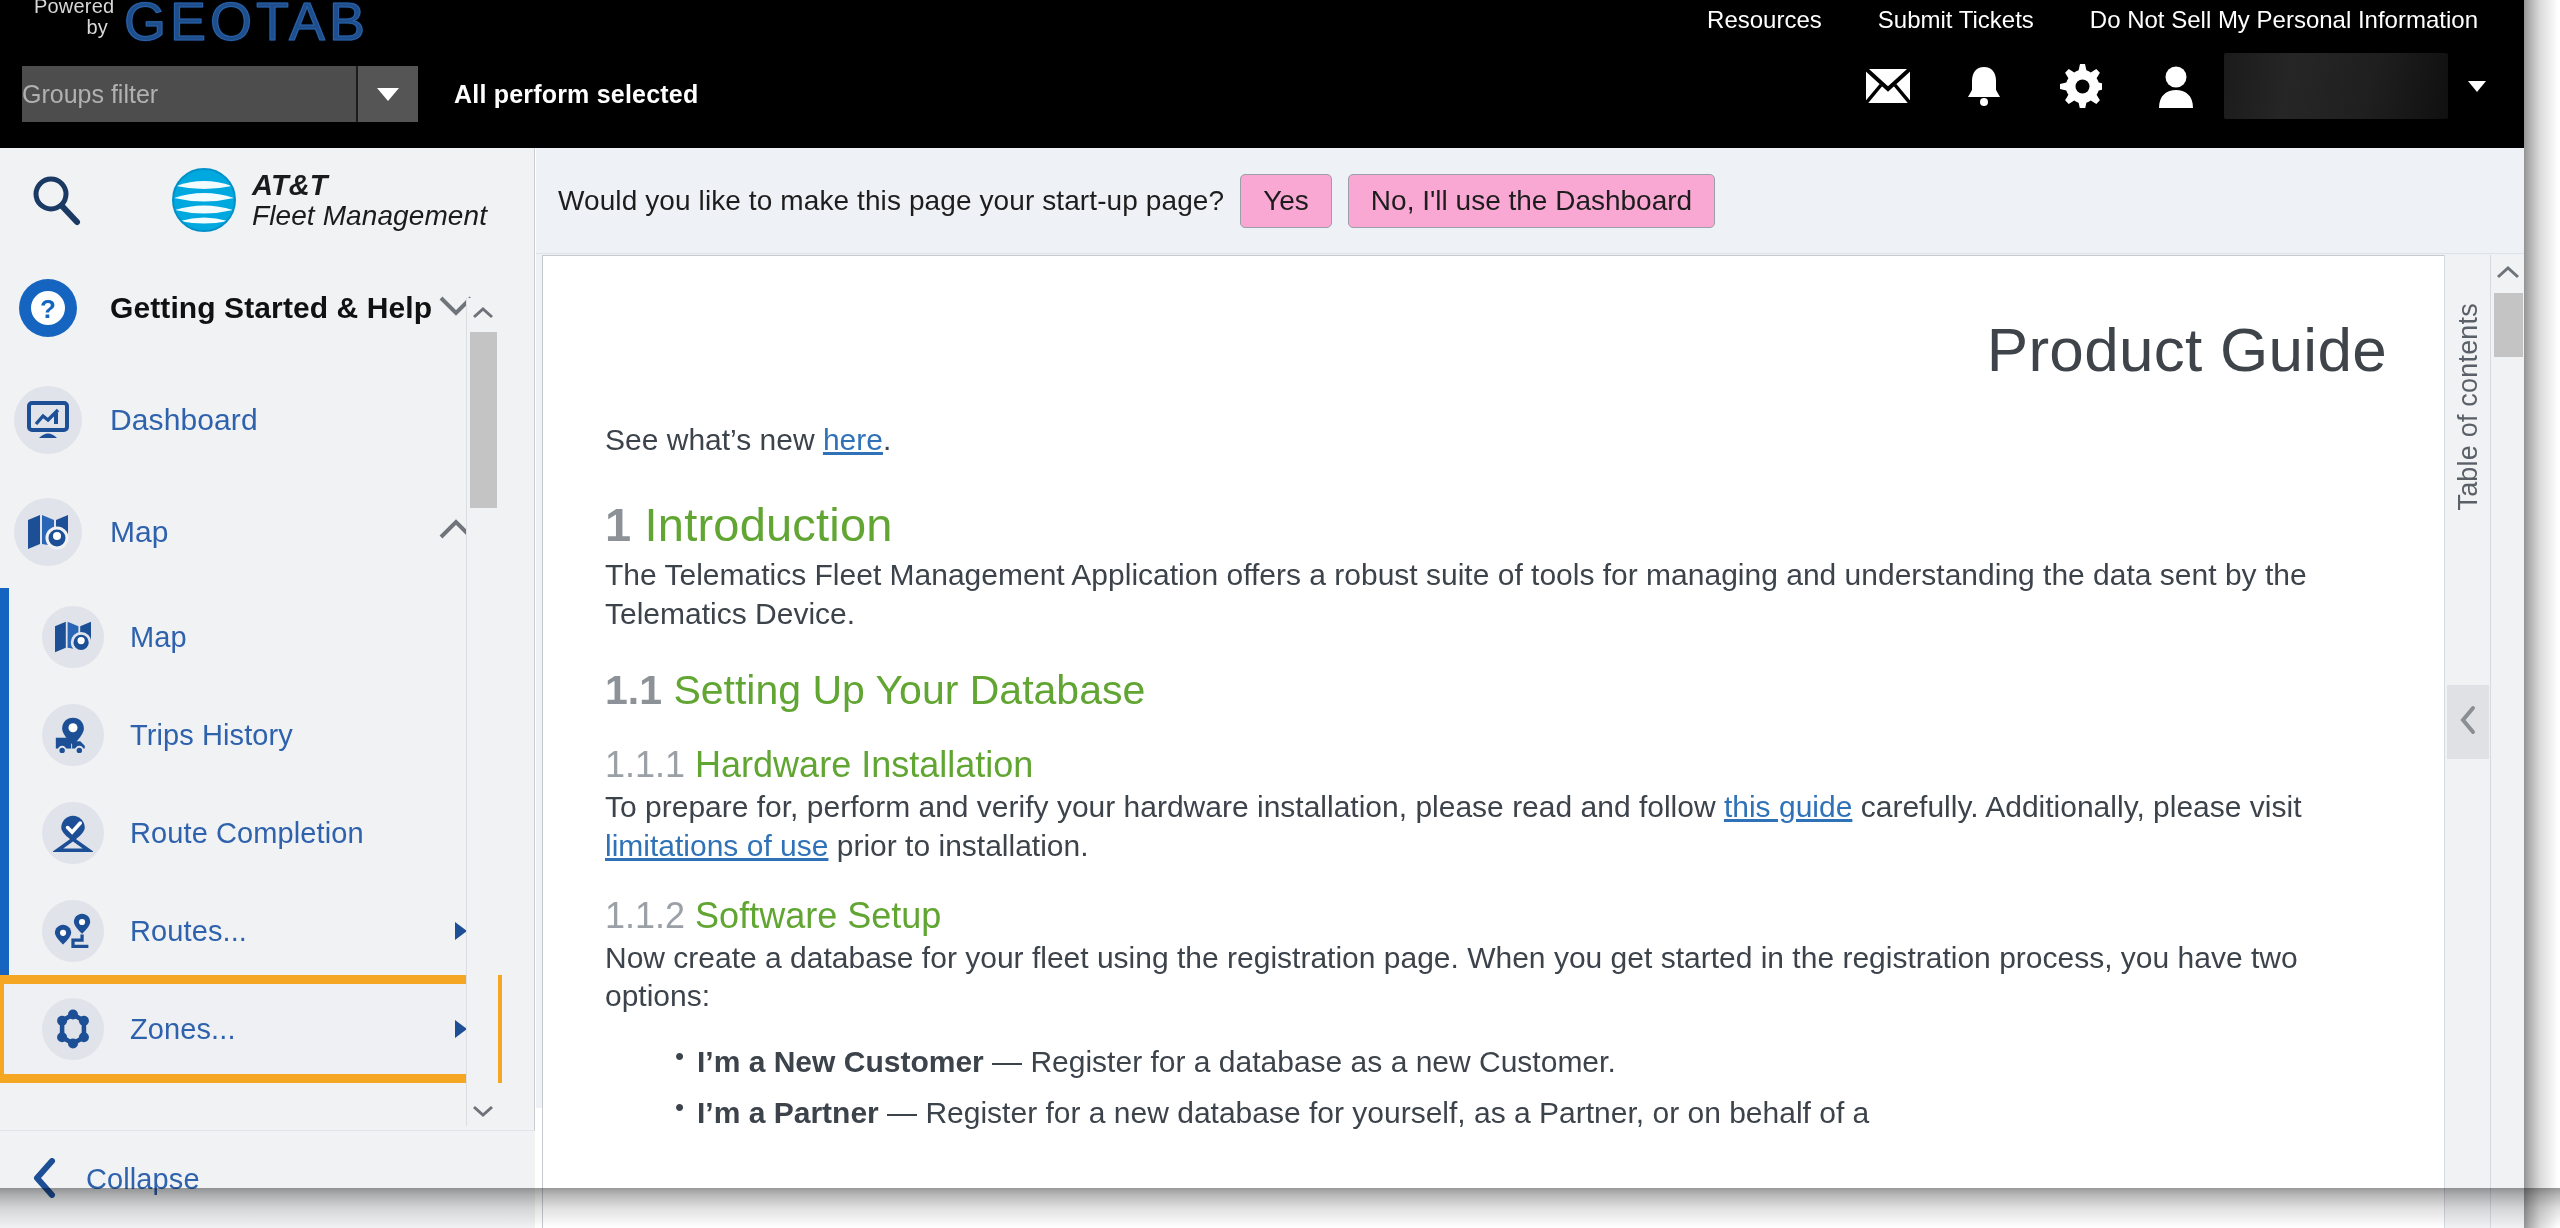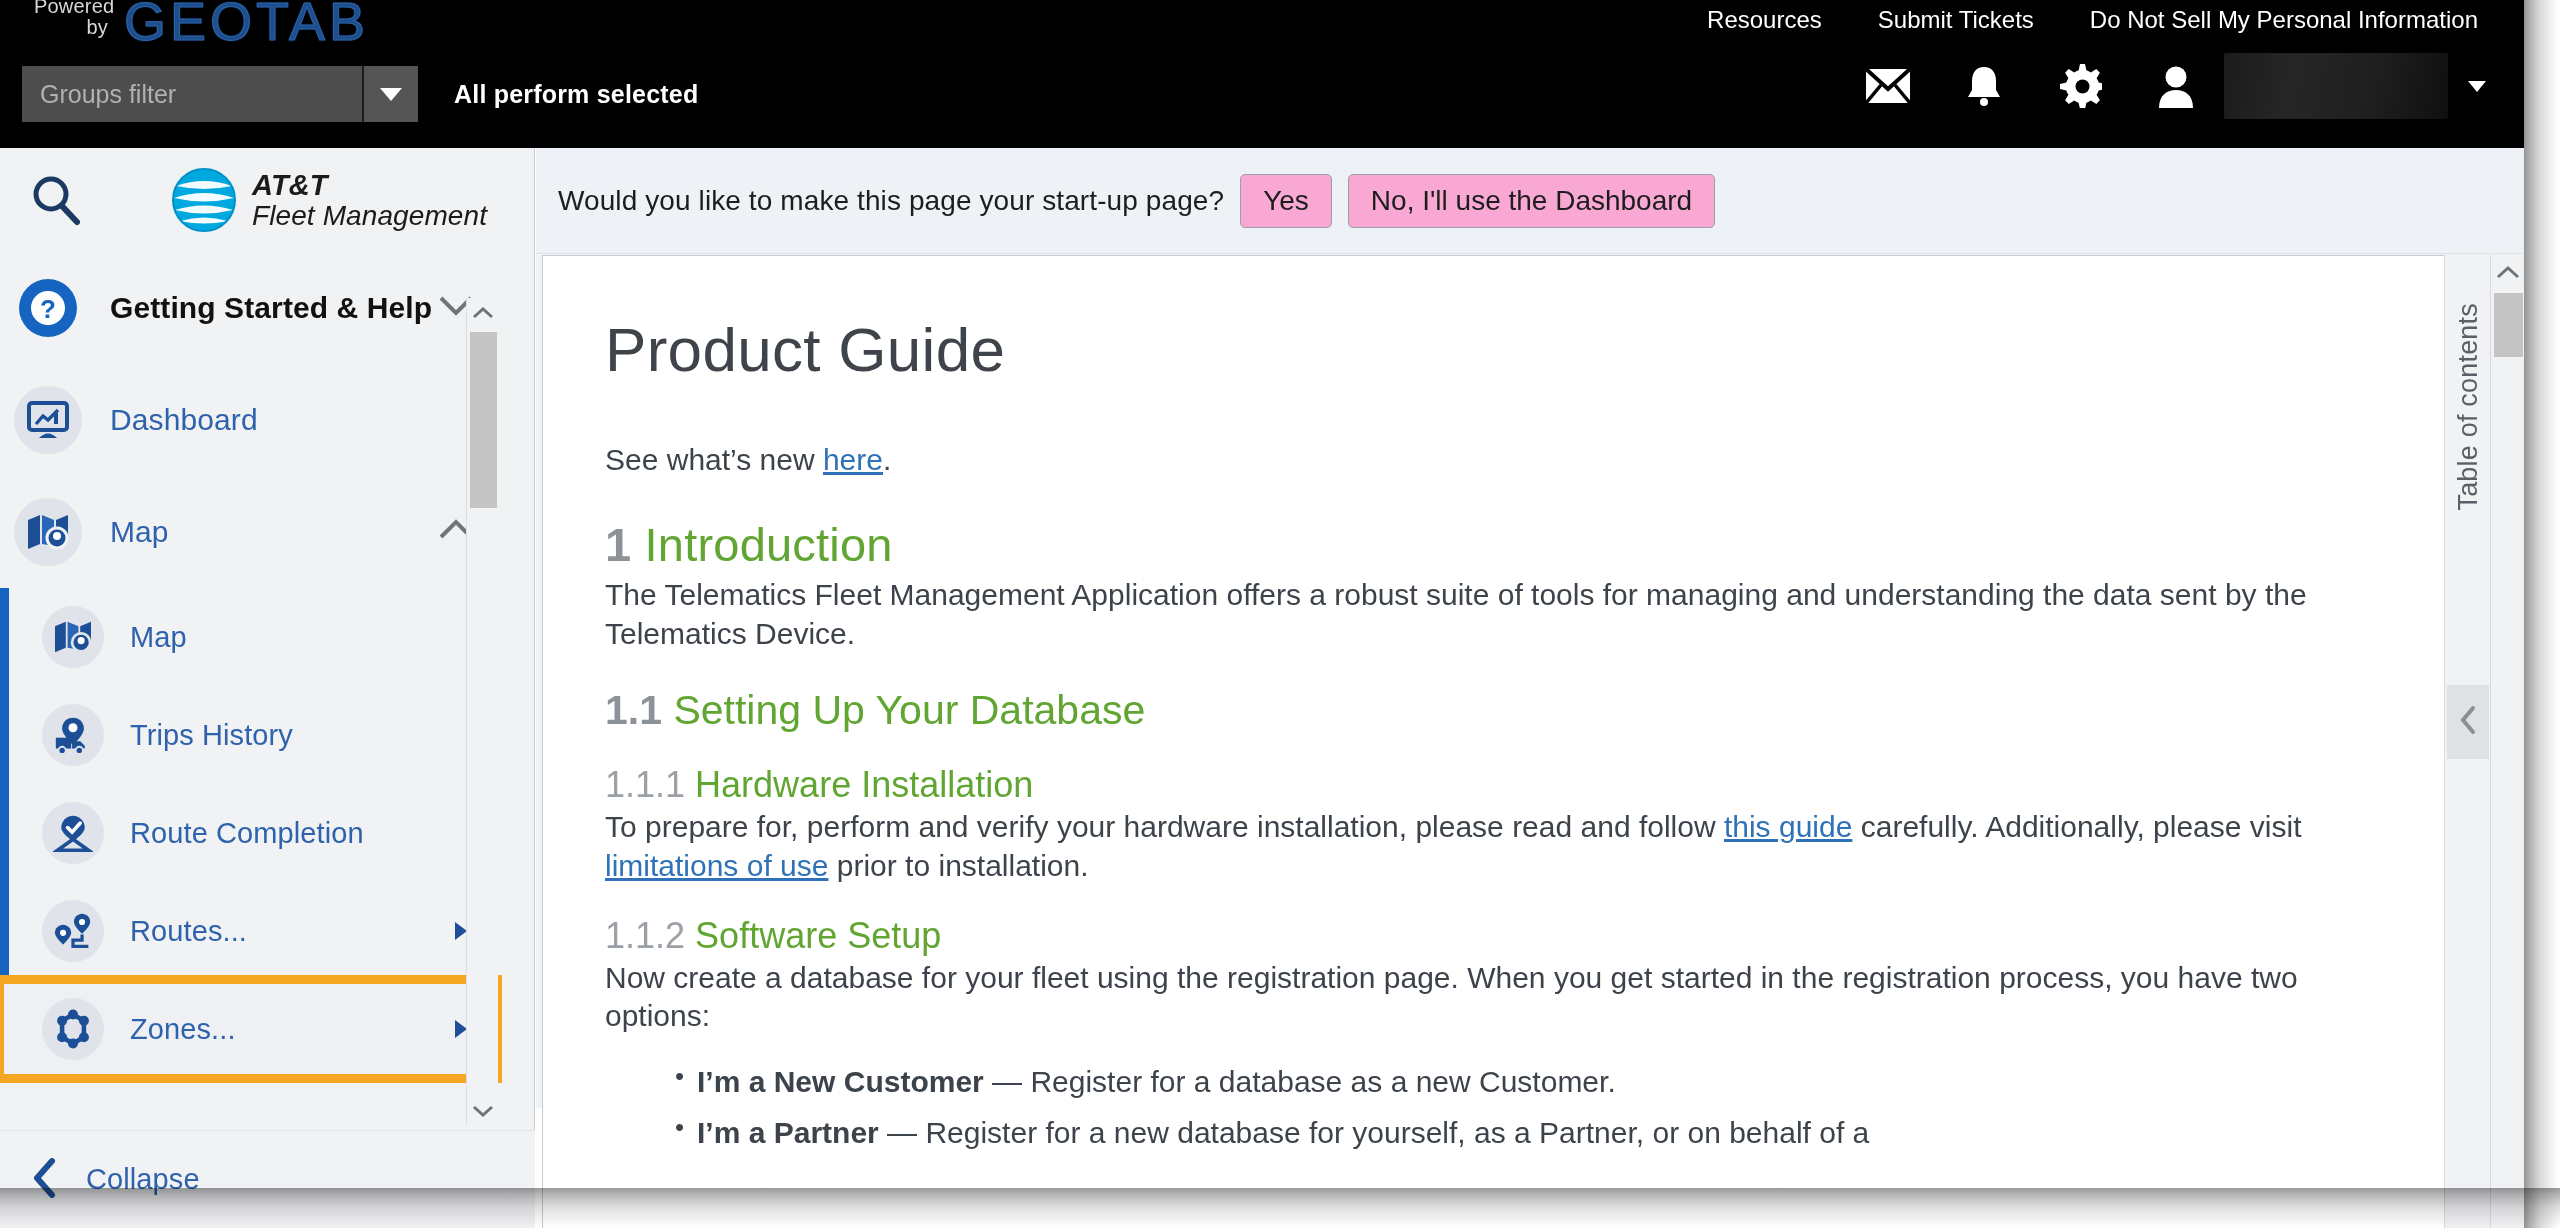--- a/index.html
+++ b/index.html
@@ -73,21 +73,21 @@
     display: flex; align-items: center;
   }
   .groups-filter {
     margin-left: 22px;
     display: flex; align-items: stretch;
     height: 56px; width: 396px;
     background: #4d4d4d;
   }
   .groups-filter-input {
     flex: 1; background: #4d4d4d; border: none; outline: none;
-    color: #84cc16; font-size: 25px; padding-left: 18px;
+    color: #84cc16; font-size: 25px; 
     font-family: "Liberation Sans", sans-serif;
   }
   .groups-filter-input::placeholder { color: #b1b1b1; }
   .groups-filter-btn {
     width: 62px; background: #555555;
     border-left: 2px solid #1b1b1b;
     display: flex; align-items: center; justify-content: center;
     cursor: pointer;
   }
   .caret-down {
@@ -269,21 +269,21 @@
     border: 1px solid #c6cad0;
     border-bottom: none;
     overflow: hidden;
   }
   .doc {
     padding: 58px 70px 0 62px;
     color: #3d434b;
   }
   .doc h1 {
     font-size: 62px; font-weight: 400; color: #3f444a;
-    letter-spacing: .3px; margin-bottom: 56px;
+    letter-spacing: .3px; margin-bottom: 36px; text-align: right;
   }
   .doc p {
     font-size: 30px; line-height: 1.28; color: #3d434b;
     margin-bottom: 6px;
   }
   .doc a { color: #2f72b8; text-decoration: underline; }
   .doc h2 {
     margin-top: 38px; margin-bottom: 4px;
     font-size: 47px; font-weight: 400; color: #61a532;
     letter-spacing: .2px;

